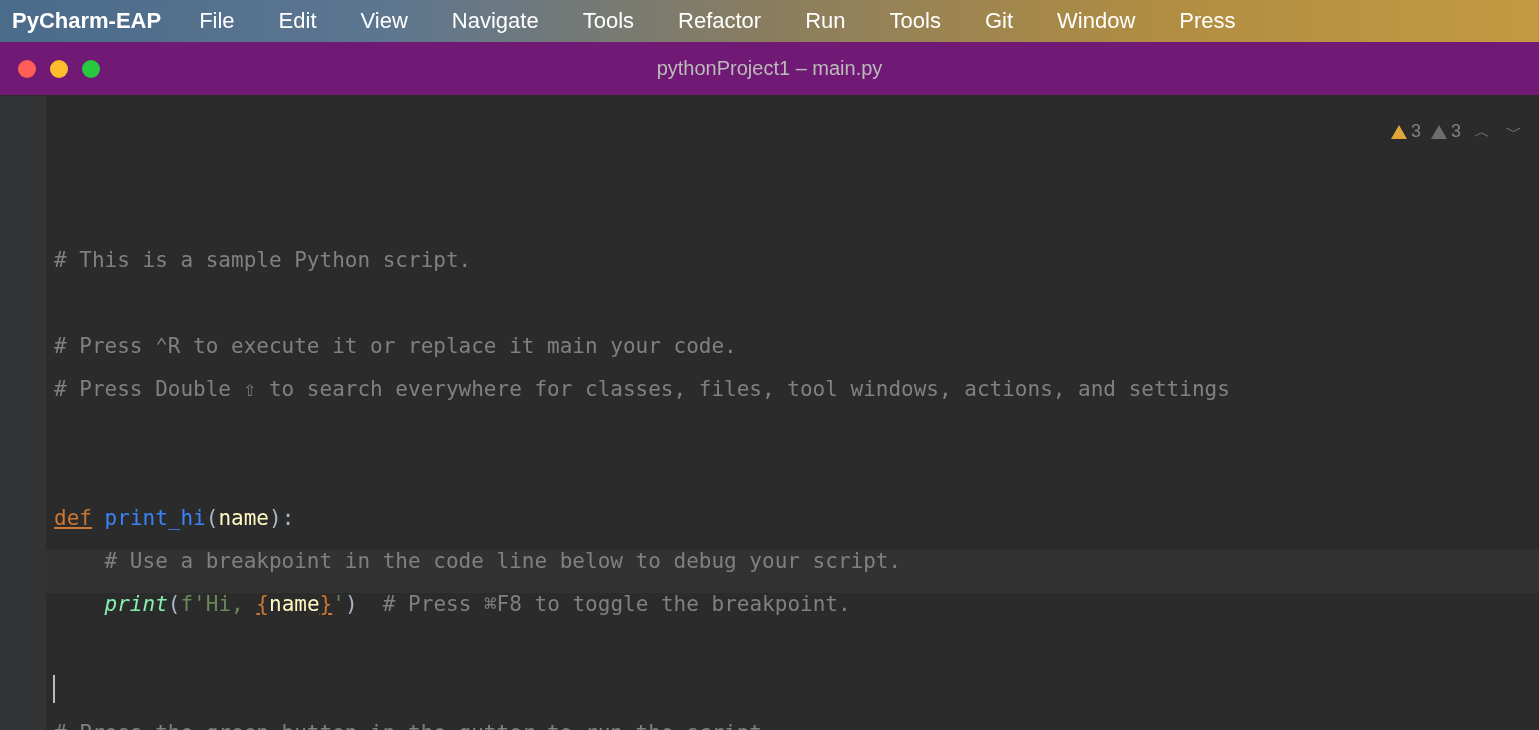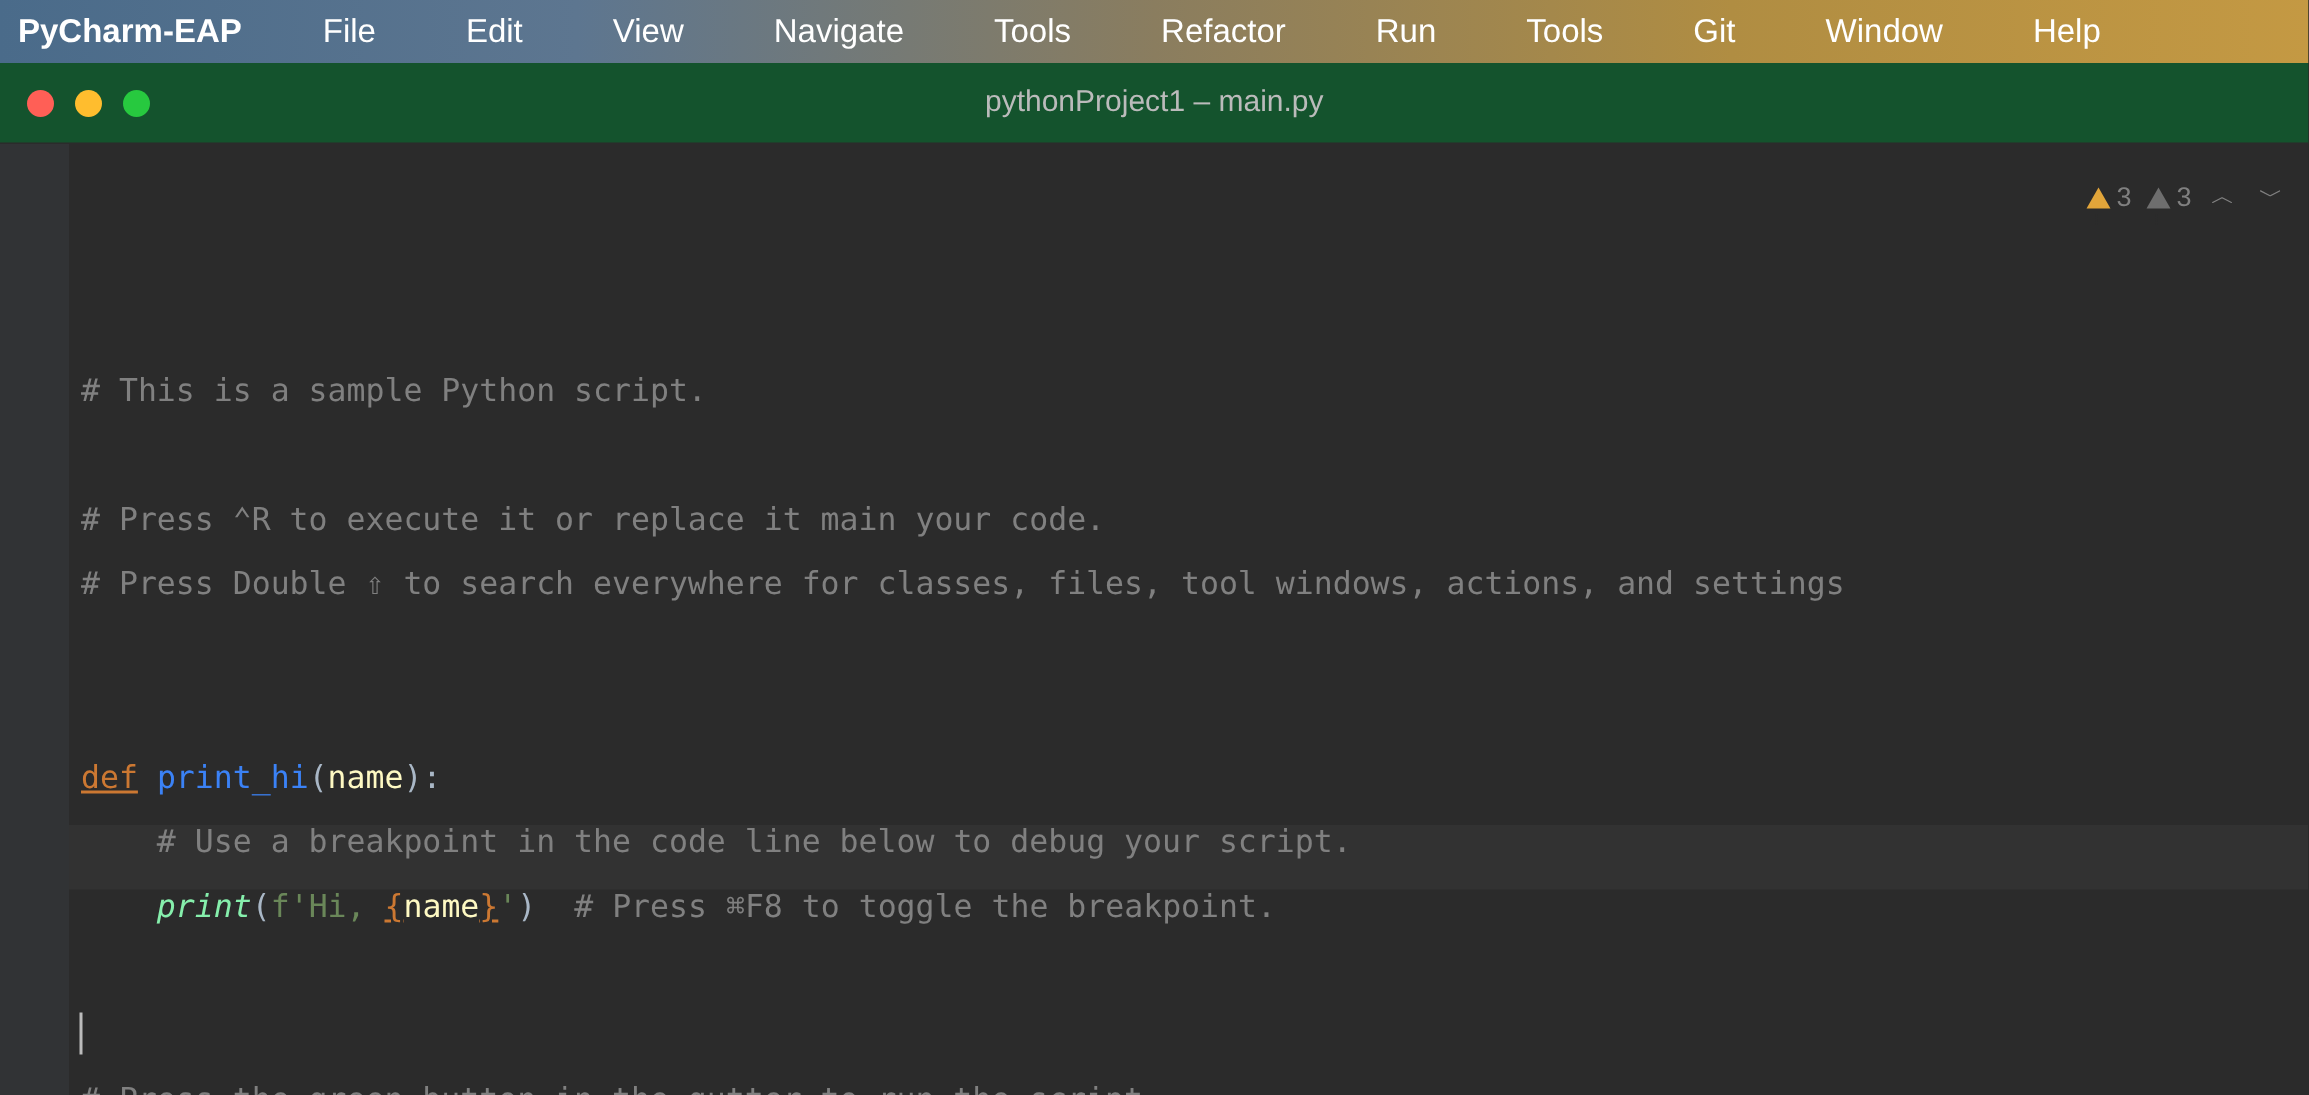--- a/index.html
+++ b/index.html
@@ -14,38 +14,38 @@
       overflow: hidden;
       width: 1539px;
       height: 730px;
     }
     .menubar {
       height: 42px;
       background: linear-gradient(90deg, #4a6b8a 0%, #5d7690 25%, #8a7d5f 50%, #b08d42 75%, #c49943 100%);
       display: flex;
       align-items: center;
       padding: 0 8px;
-      gap: 16px;
+      gap: 0;
     }
     .menubar-app {
       color: #ffffff;
       font-weight: 700;
       font-size: 22px;
       padding: 0 16px 0 4px;
     }
     .menubar-item {
       color: #ffffff;
       font-size: 22px;
       font-weight: 400;
       padding: 0 22px;
       cursor: pointer;
     }
     .titlebar {
       height: 54px;
-      background: #14532d;
+      background: #701a75;
       display: flex;
       align-items: center;
       position: relative;
       border-bottom: 1px solid #2b2b2b;
     }
     .traffic-lights {
       display: flex;
       gap: 14px;
       padding-left: 18px;
     }
@@ -181,21 +181,21 @@
   <span class="menubar-item">File</span>
   <span class="menubar-item">Edit</span>
   <span class="menubar-item">View</span>
   <span class="menubar-item">Navigate</span>
   <span class="menubar-item">Tools</span>
   <span class="menubar-item">Refactor</span>
   <span class="menubar-item">Run</span>
   <span class="menubar-item">Tools</span>
   <span class="menubar-item">Git</span>
   <span class="menubar-item">Window</span>
-  <span class="menubar-item">Help</span>
+  <span class="menubar-item">Press</span>
 </div>
 
 <div class="titlebar">
   <div class="traffic-lights">
     <div class="tl-dot tl-red"></div>
     <div class="tl-dot tl-yellow"></div>
     <div class="tl-dot tl-green"></div>
   </div>
   <div class="window-title">pythonProject1 – main.py</div>
 </div>

